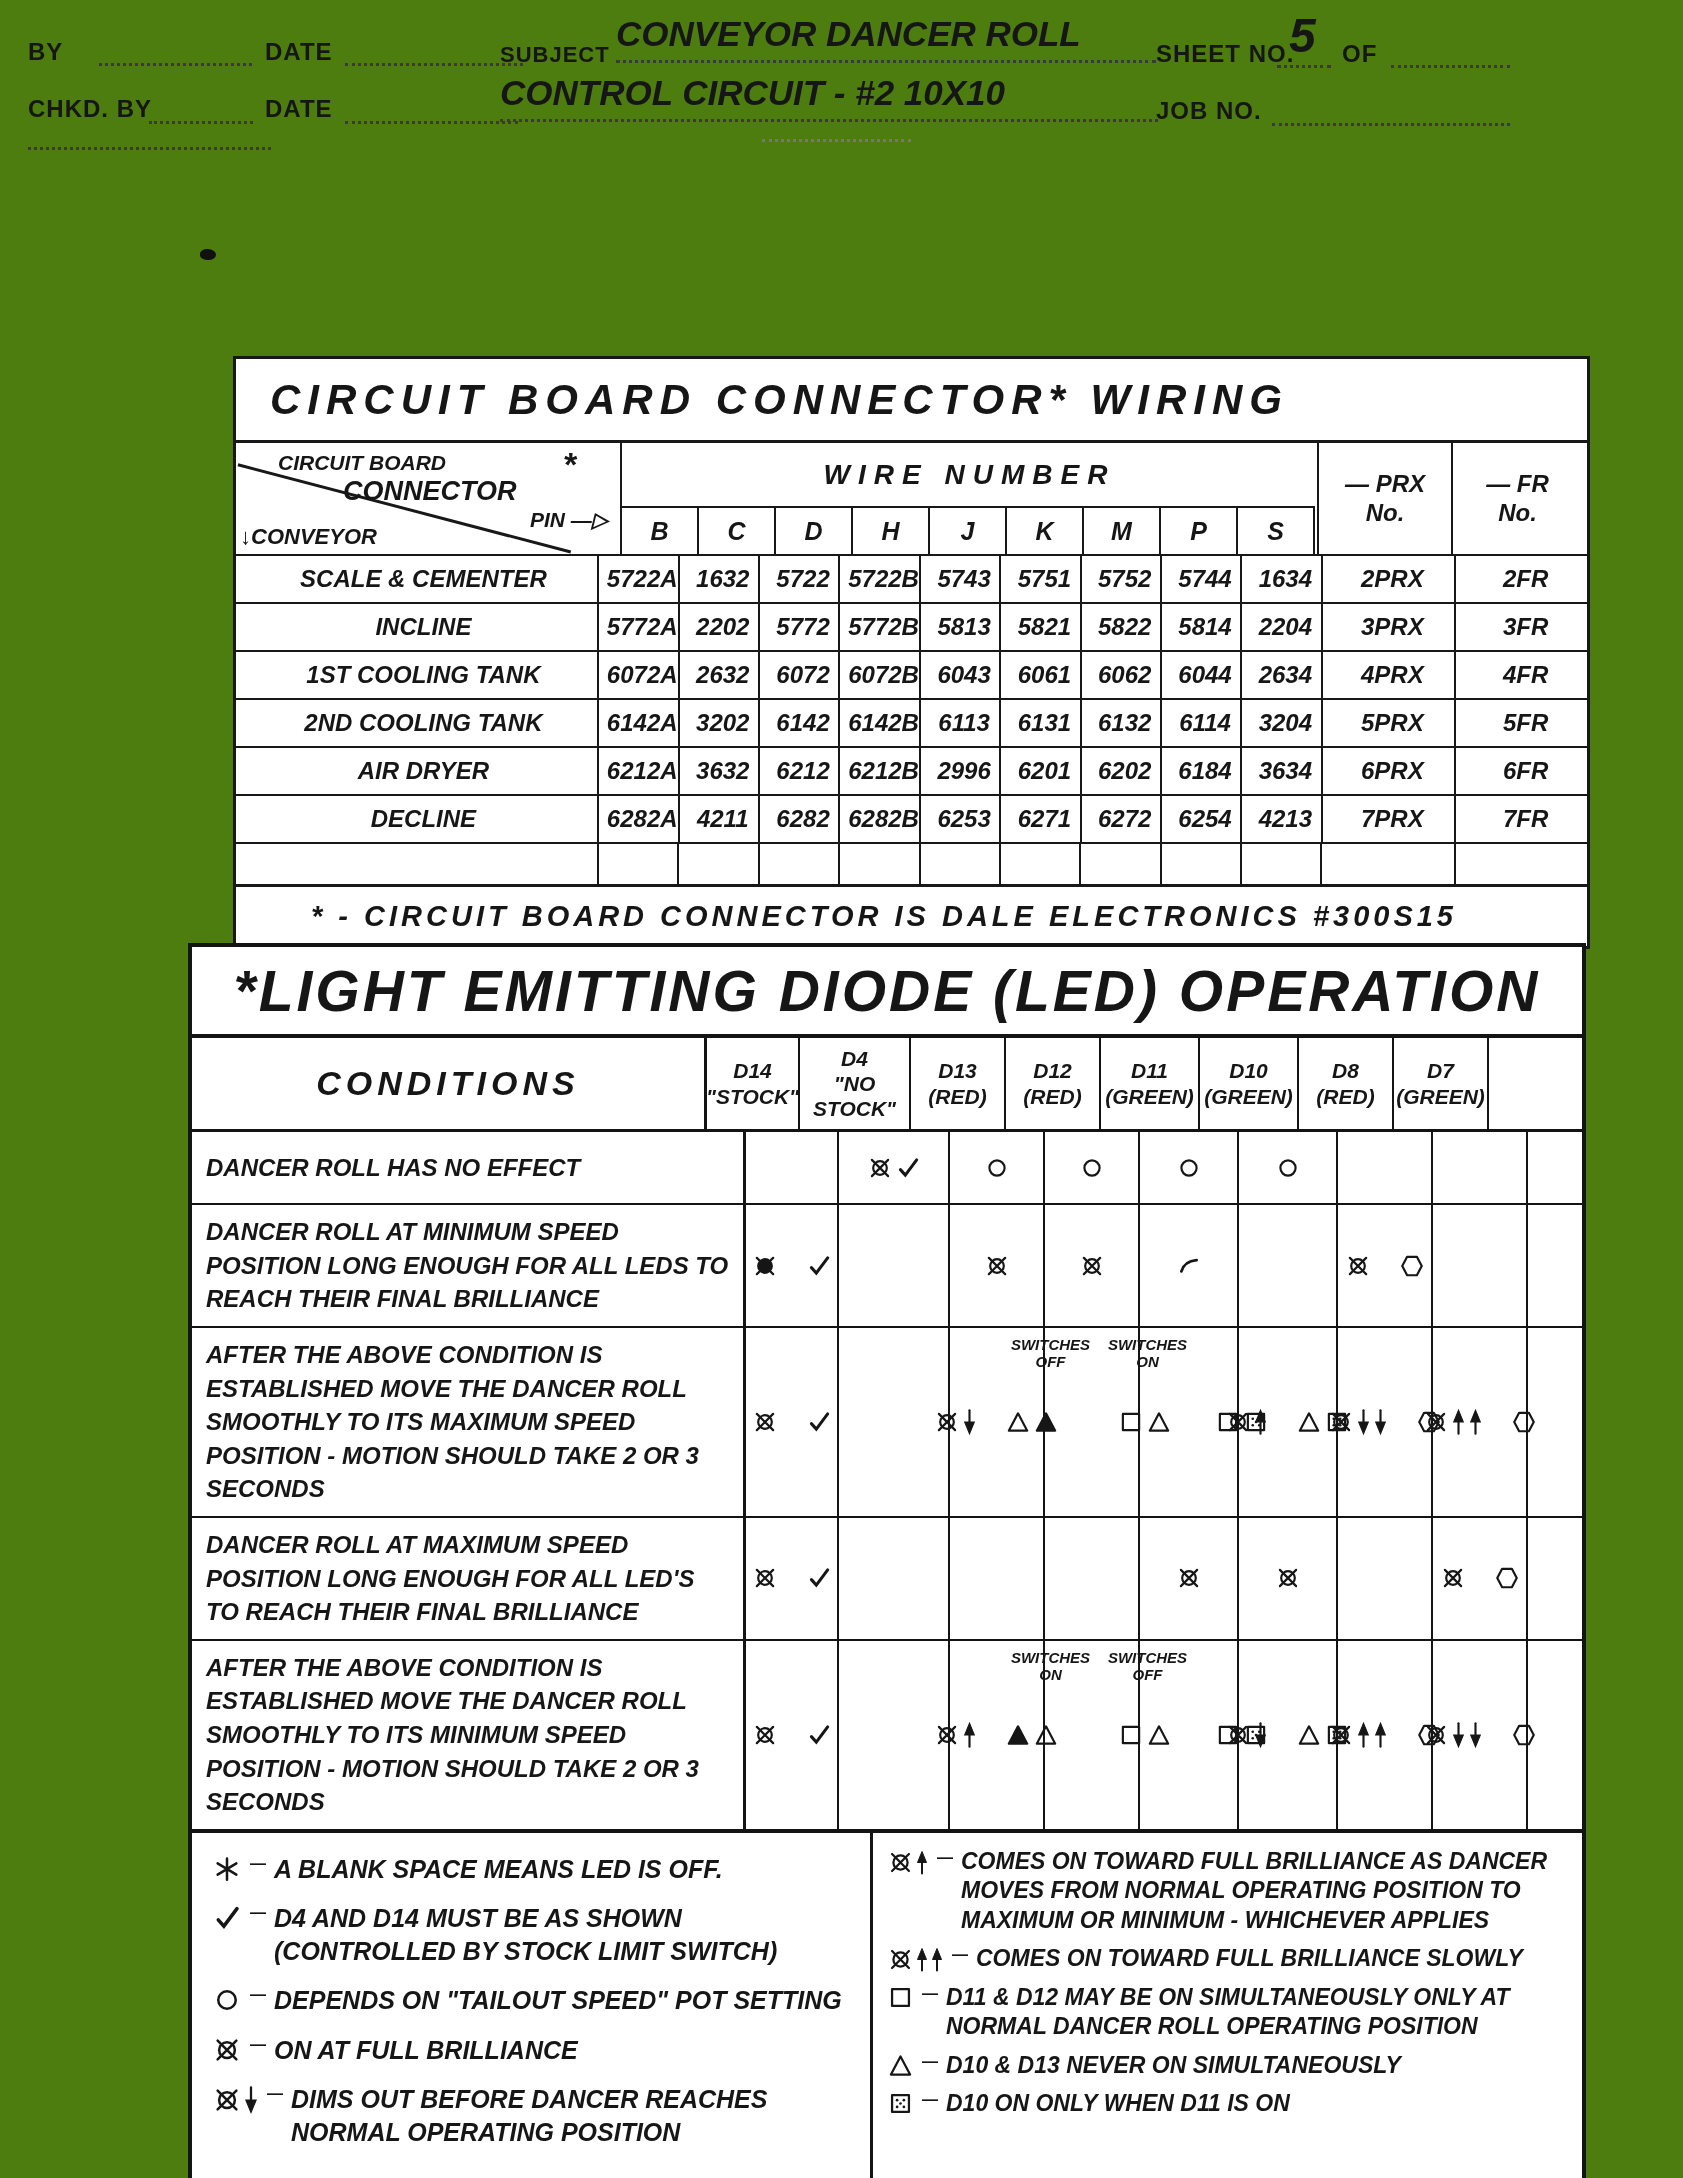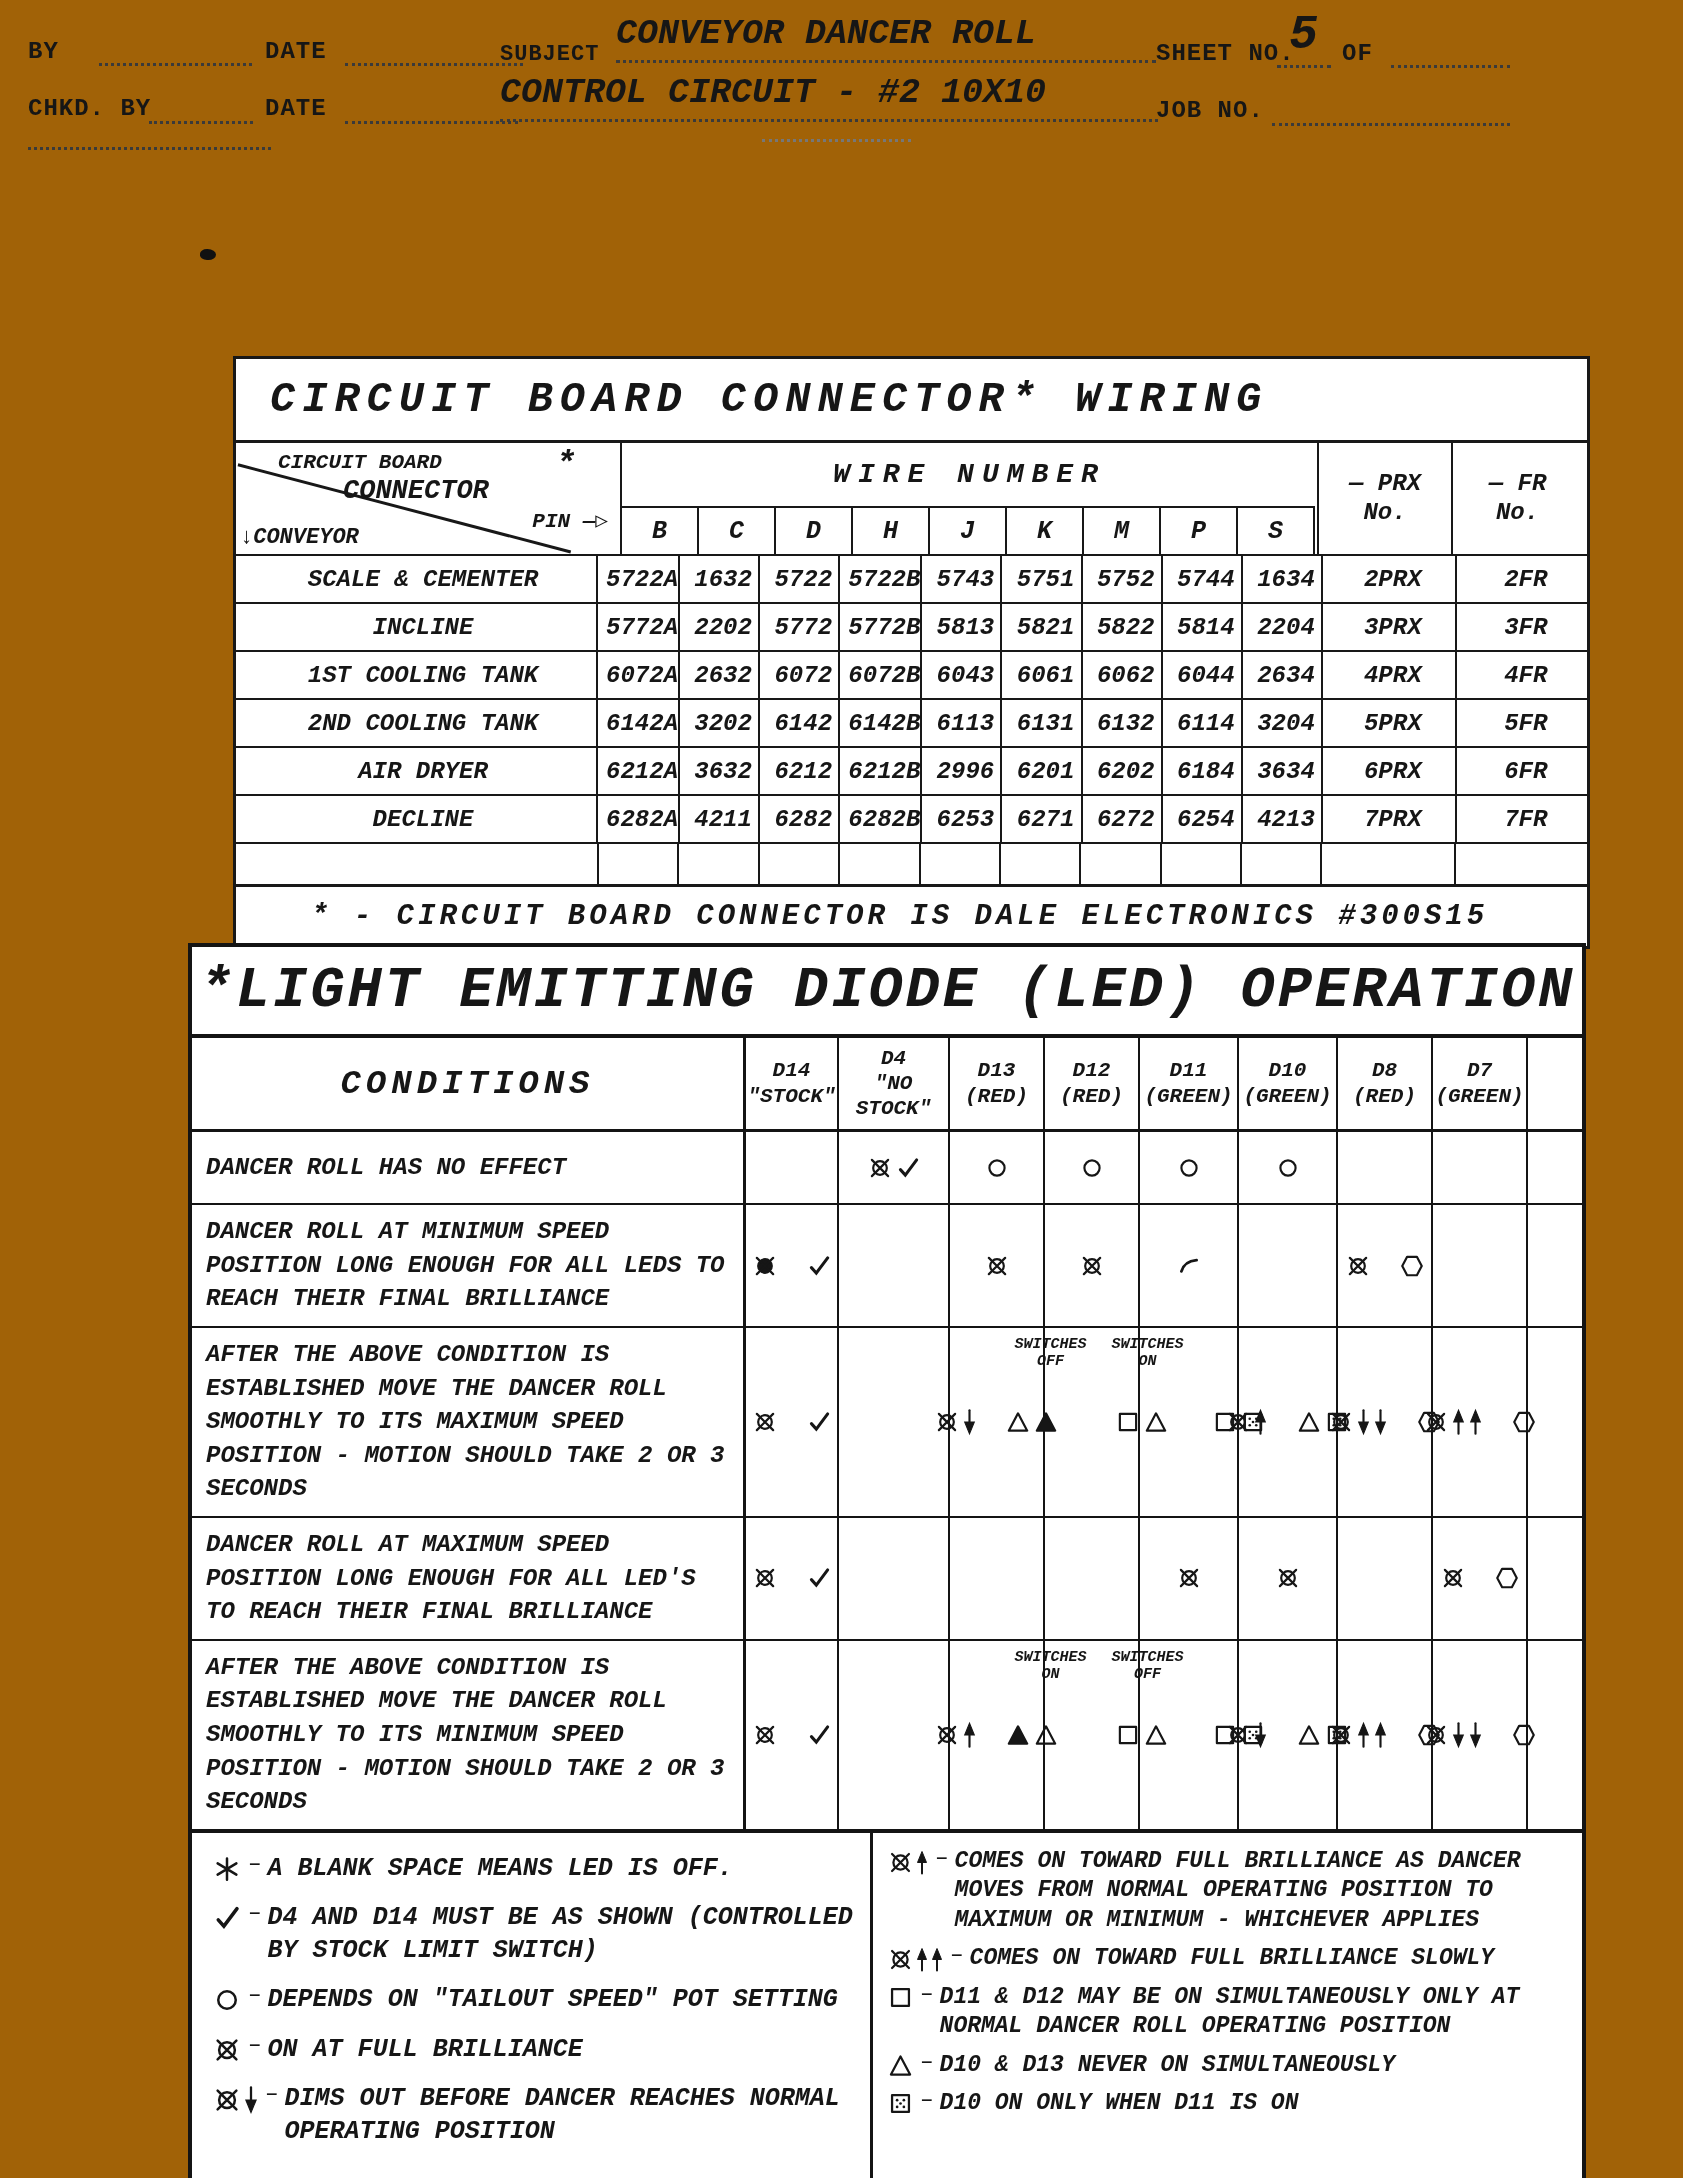--- a/index.html
+++ b/index.html
@@ -1,17 +1,17 @@
 <!DOCTYPE html>
 <html><head>
 <meta charset="utf-8">
 <style>
   html,body{margin:0;padding:0;background:#9a9a9a;}
-  .sheet{position:relative;width:1683px;height:2178px;background:#a16207;
-    font-family:Liberation Mono, monospace;color:#161616;overflow:hidden;}
+  .sheet{position:relative;width:1683px;height:2178px;background:#4d7c0f;
+    font-family:Liberation Sans, sans-serif;color:#161616;overflow:hidden;}
   .hand{font-style:italic;font-weight:bold;}
   .print{font-weight:bold;letter-spacing:1px;}
   .dots{display:inline-block;border-bottom:3px dotted #3a3a3a;position:absolute;height:2px;}
   .abs{position:absolute;}
   .ink-dot{position:absolute;left:200px;top:249px;width:16px;height:11px;background:#111;border-radius:50% 60% 55% 50%;}
 
   
   .wiring{position:absolute;left:233px;top:356px;width:1351px;border:3px solid #181818;background:#fff;}
   .w-title{height:81px;border-bottom:3px solid #181818;display:flex;align-items:center;
     padding-left:34px;font-size:42px;letter-spacing:7px;}
@@ -41,21 +41,21 @@
   #w-rows .prx{width:134px;}
   #w-rows .fr{width:131px;}
   .w-foot{height:59px;border-top:3px solid #181818;display:flex;align-items:center;
     padding-left:75px;font-size:29px;letter-spacing:4px;}
 
   
   .led{position:absolute;left:188px;top:943px;width:1390px;border:4px solid #141414;background:#fff;}
   .led-title{height:87px;border-bottom:4px solid #141414;display:flex;align-items:center;justify-content:center;
     font-size:57px;font-weight:bold;font-style:italic;letter-spacing:3px;white-space:nowrap;}
   .led-head{display:flex;height:91px;border-bottom:3px solid #141414;}
-  .led-head .cond-h{width:554px;box-sizing:border-box;border-right:3px solid #141414;
+  .led-head .cond-h{width:515px;box-sizing:border-box;border-right:3px solid #141414;
     display:flex;align-items:center;justify-content:center;font-size:34px;letter-spacing:5px;font-style:italic;font-weight:bold;}
   .col-head{box-sizing:border-box;border-right:2px solid #141414;display:flex;flex-direction:column;
     align-items:center;justify-content:center;font-size:21px;line-height:1.2;font-style:italic;font-weight:bold;text-align:center;}
   .col-head.last,.led-cell.last{border-right:none;}
   .led-row{display:flex;border-top:2px solid #141414;}
   .led-row:first-child{border-top:none;}
   .led-row .cond{width:554px;box-sizing:border-box;border-right:3px solid #141414;
     padding:10px 14px;font-size:24px;line-height:1.4;display:flex;align-items:center;font-style:italic;font-weight:bold;}
   .led-cell{box-sizing:border-box;border-right:2px solid #141414;display:flex;flex-direction:row;
     justify-content:center;gap:28px;padding:8px 2px;}

